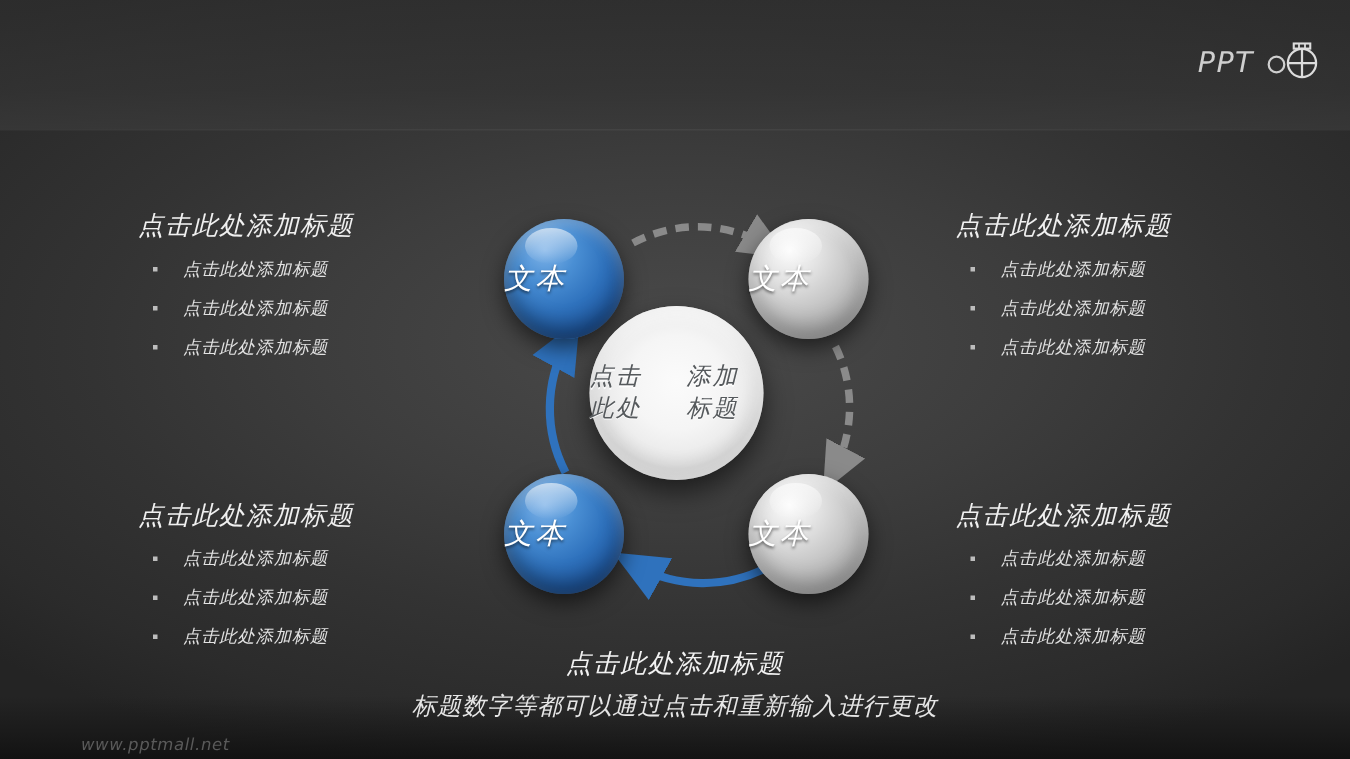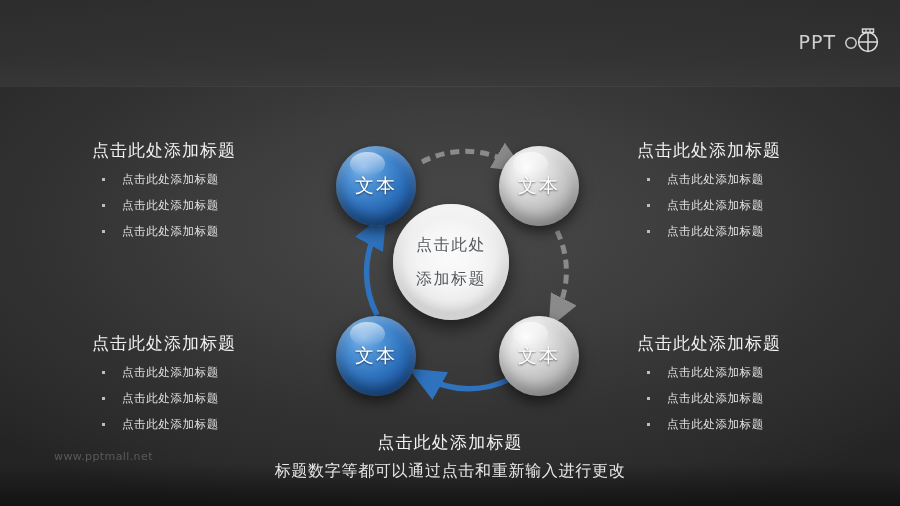--- a/index.html
+++ b/index.html
@@ -10,20 +10,21 @@
   body {
     font-family: "DejaVu Sans", "Liberation Sans", sans-serif;
   }
   #slide {
     position: relative;
     width: 900px;
     height: 506px;
     overflow: hidden;
     background:
       radial-gradient(ellipse 70% 60% at 50% 45%, #4a4a4a 0%, #3d3d3d 38%, #333333 62%, #2b2b2b 86%, #242424 100%);
+    font-style: italic;
   }
   
   #top-band {
     position: absolute;
     left: 0; top: 0;
     width: 900px; height: 86px;
     background: linear-gradient(180deg, #2f2f2f 0%, #343434 70%, #3a3a3a 100%);
     opacity: .75;
   }
   #top-divider {
@@ -106,21 +107,21 @@
   }
   #arcs { position: absolute; left: 0; top: 0; }
 
   .node {
     position: absolute;
     width: 80px;
     height: 80px;
     border-radius: 50%;
     display: flex;
     align-items: center;
-    justify-content: center;
+    justify-content: flex-start;
     font-size: 19px;
     letter-spacing: 2px;
     color: #ffffff;
     text-shadow: 0 1px 2px rgba(0,0,0,.55);
   }
   .node::after {
     content: "";
     position: absolute;
     left: 17%;
     top: 8%;
@@ -160,21 +161,21 @@
     width: 116px;
     height: 116px;
     border-radius: 50%;
     background:
       radial-gradient(circle at 50% 44%, #fbfbfb 0%, #f5f5f5 36%, #ededed 52%, #e0e0e0 66%, #efefef 78%, #dcdcdc 92%, #cfcfcf 100%);
     box-shadow:
       0 8px 18px rgba(0,0,0,.55),
       inset 0 -6px 14px rgba(0,0,0,.14),
       inset 0 5px 12px rgba(255,255,255,.9);
     display: flex;
-    flex-direction: column;
+    flex-direction: row;
     align-items: center;
     justify-content: center;
     gap: 13px;
   }
   #node-center .center-line {
     font-size: 16px;
     color: #55595c;
     letter-spacing: 1.5px;
     text-shadow: 0 1px 0 rgba(255,255,255,.85);
   }
@@ -195,21 +196,21 @@
     top: 461px;
     text-align: center;
     font-size: 16px;
     color: #e6e6e6;
     letter-spacing: .7px;
   }
 
   #watermark {
     position: absolute;
     left: 54px;
-    top: 450px;
+    top: 490px;
     font-size: 11px;
     color: #5a5a5a;
     letter-spacing: .4px;
   }
 </style>
 </head>
 <body>
 
 <div id="slide">
 

